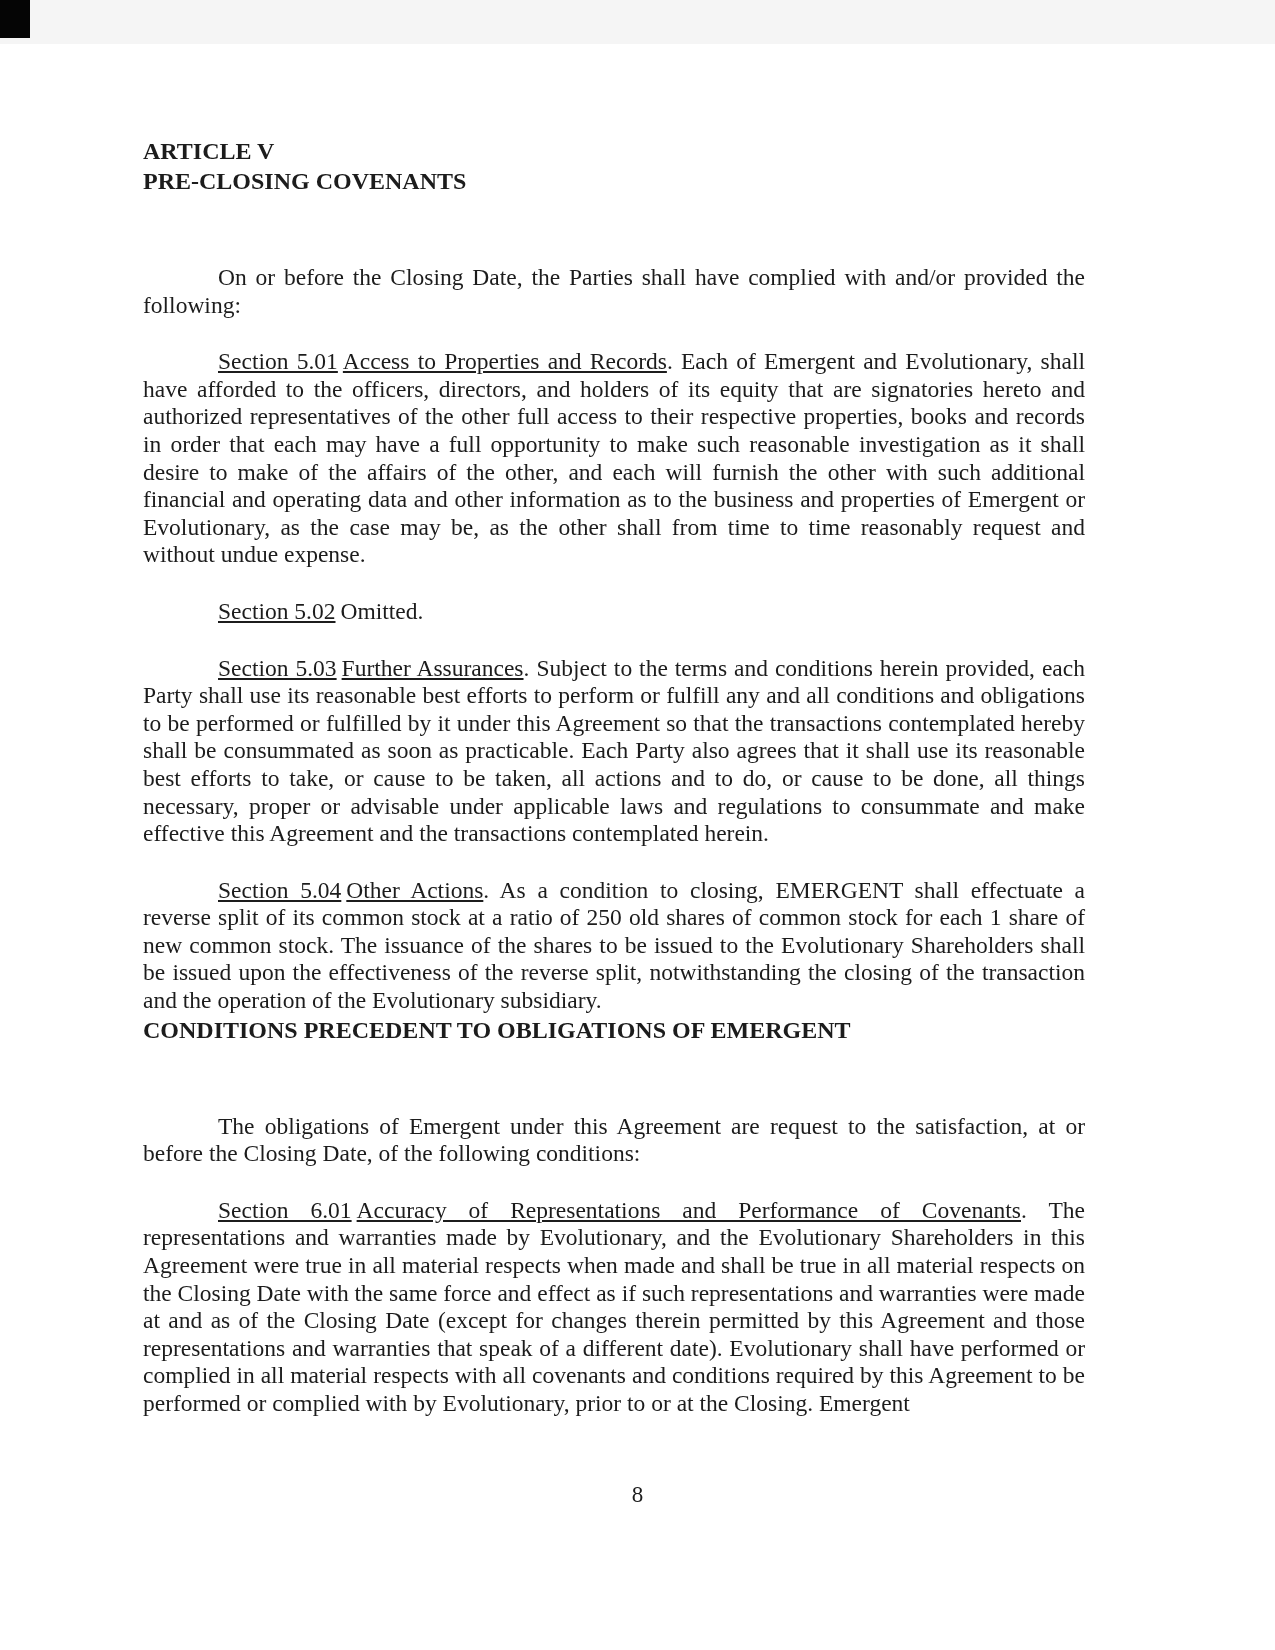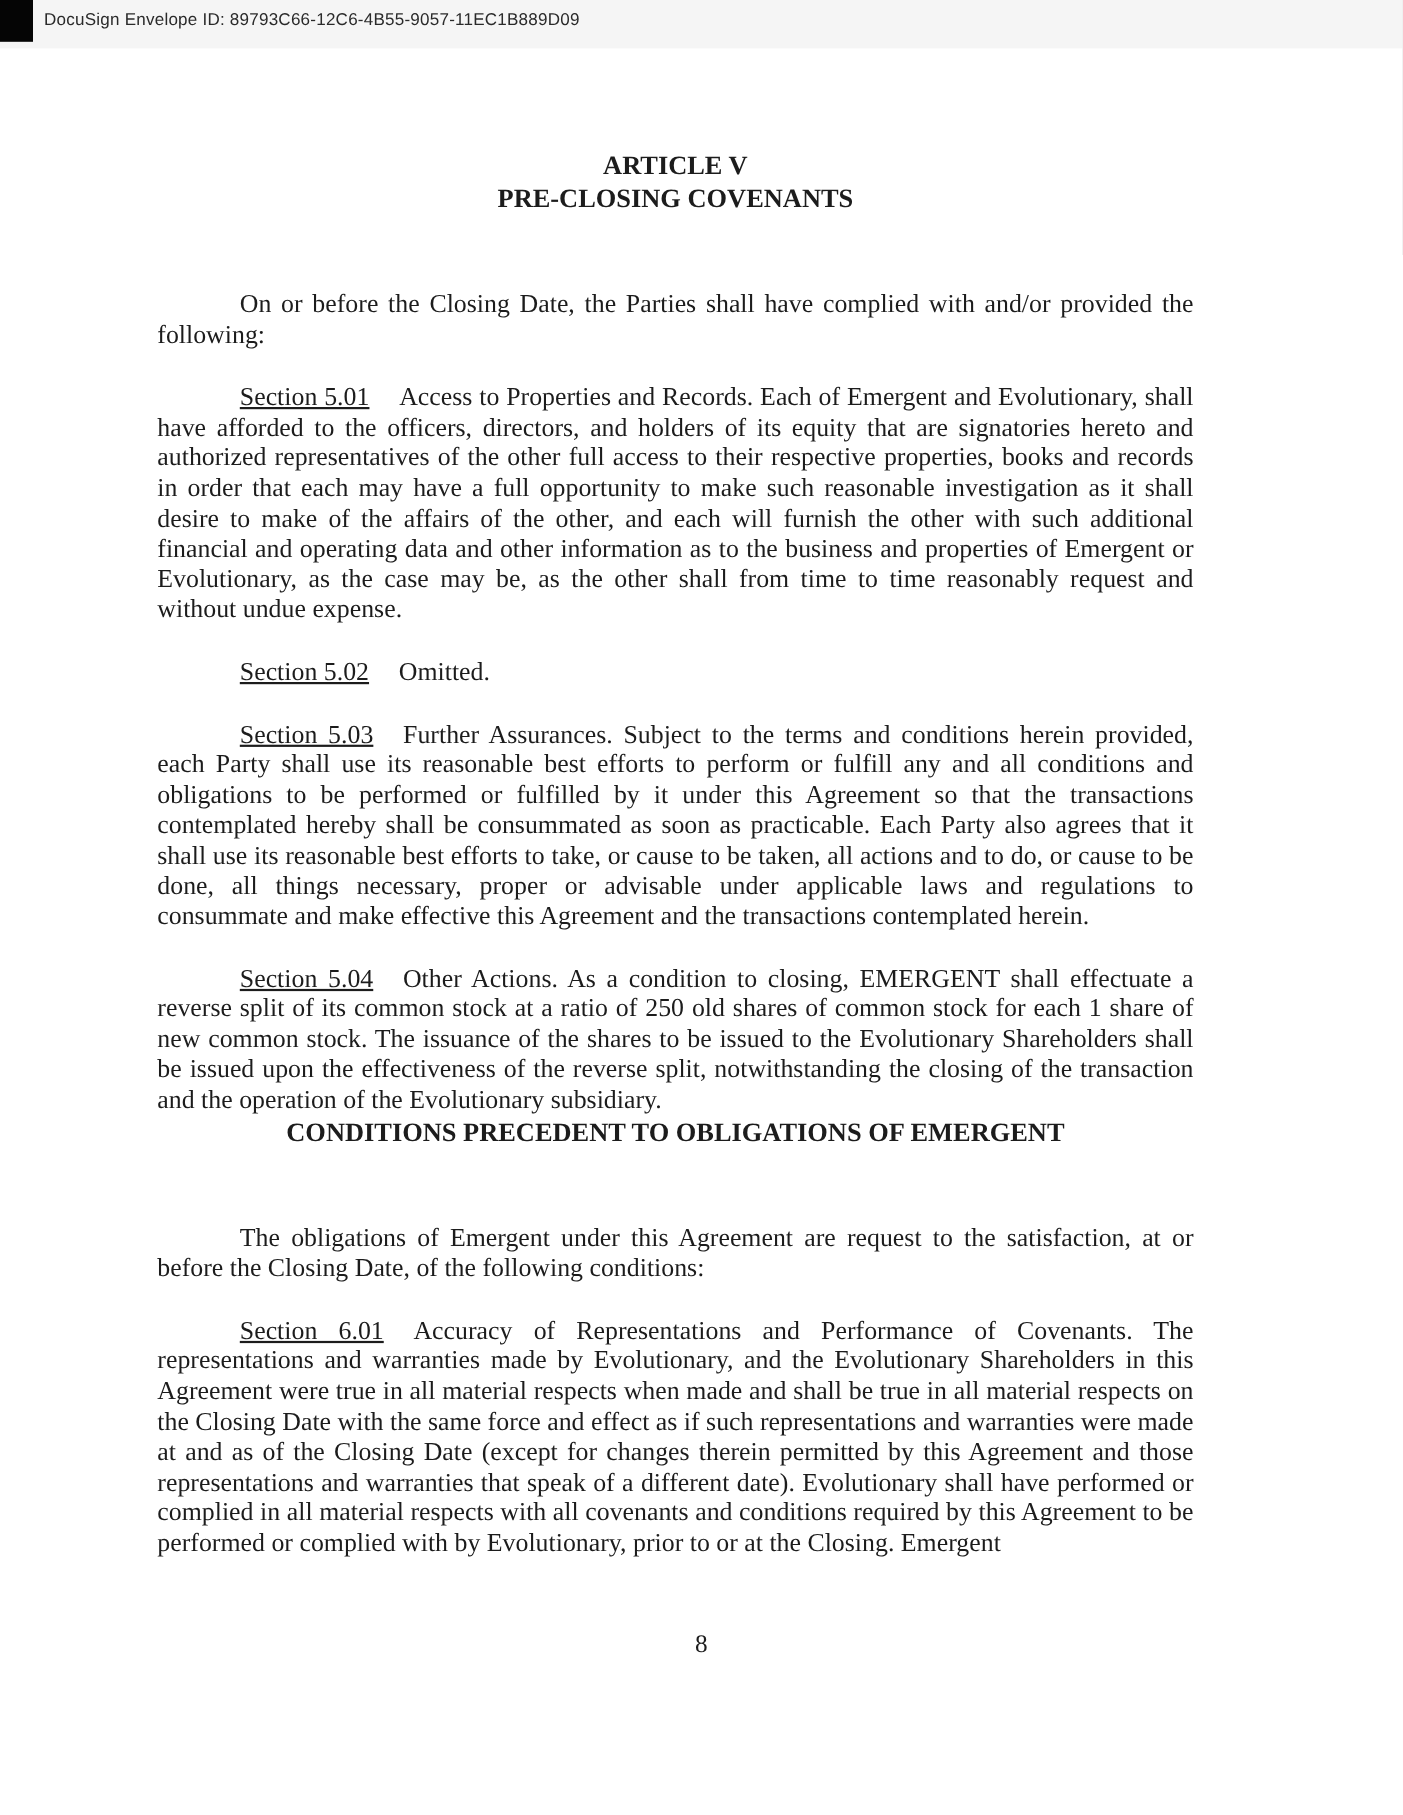--- a/index.html
+++ b/index.html
@@ -38,53 +38,51 @@
   .content {
     position: absolute;
     top: 136px;
     left: 143px;
     width: 942px;
     font-size: 23.5px;
     line-height: 27.6px;
     text-align: justify;
   }
   .article-heading {
-    text-align: center;
     font-weight: bold;
     font-size: 24px;
     line-height: 30px;
     margin: 0;
   }
   .article-heading.second { margin-top: 60px; }
   .para {
     margin: 0;
     margin-top: 29px;
     text-indent: 75px;
   }
   .intro-para { margin-top: 68px; }
   .underline { text-decoration: underline; }
-  .sec-title { margin-left: 27px; }
+  .sec-title { margin-left: 5px; text-decoration: underline; }
   .page-number {
     position: absolute;
     bottom: 142px;
     left: 0;
     width: 100%;
     text-align: center;
     font-size: 23px;
   }
 </style>
 </head>
 <body>
 
 <div class="page">
 
   <div class="scan-top-tint"></div>
   <div class="scan-black-corner"></div>
 
-  <div class="docusign-line">DocuSign Envelope ID: 89793C66-12C6-4B55-9057-11EC1B889D09</div>
 
   <div class="content">
 
     <p class="article-heading">ARTICLE V</p>
     <p class="article-heading">PRE-CLOSING COVENANTS</p>
 
     <p class="para intro-para">On or before the Closing Date, the Parties shall have complied with and/or provided the following:</p>
 
     <p class="para"><span class="underline">Section 5.01</span><span class="sec-title">Access to Properties and Records</span><span>. Each of Emergent and Evolutionary, shall have afforded to the officers, directors, and holders of its equity that are signatories hereto and authorized representatives of the other full access to their respective properties, books and records in order that each may have a full opportunity to make such reasonable investigation as it shall desire to make of the affairs of the other, and each will furnish the other with such additional financial and operating data and other information as to the business and properties of Emergent or Evolutionary, as the case may be, as the other shall from time to time reasonably request and without undue expense.</span></p>
 

